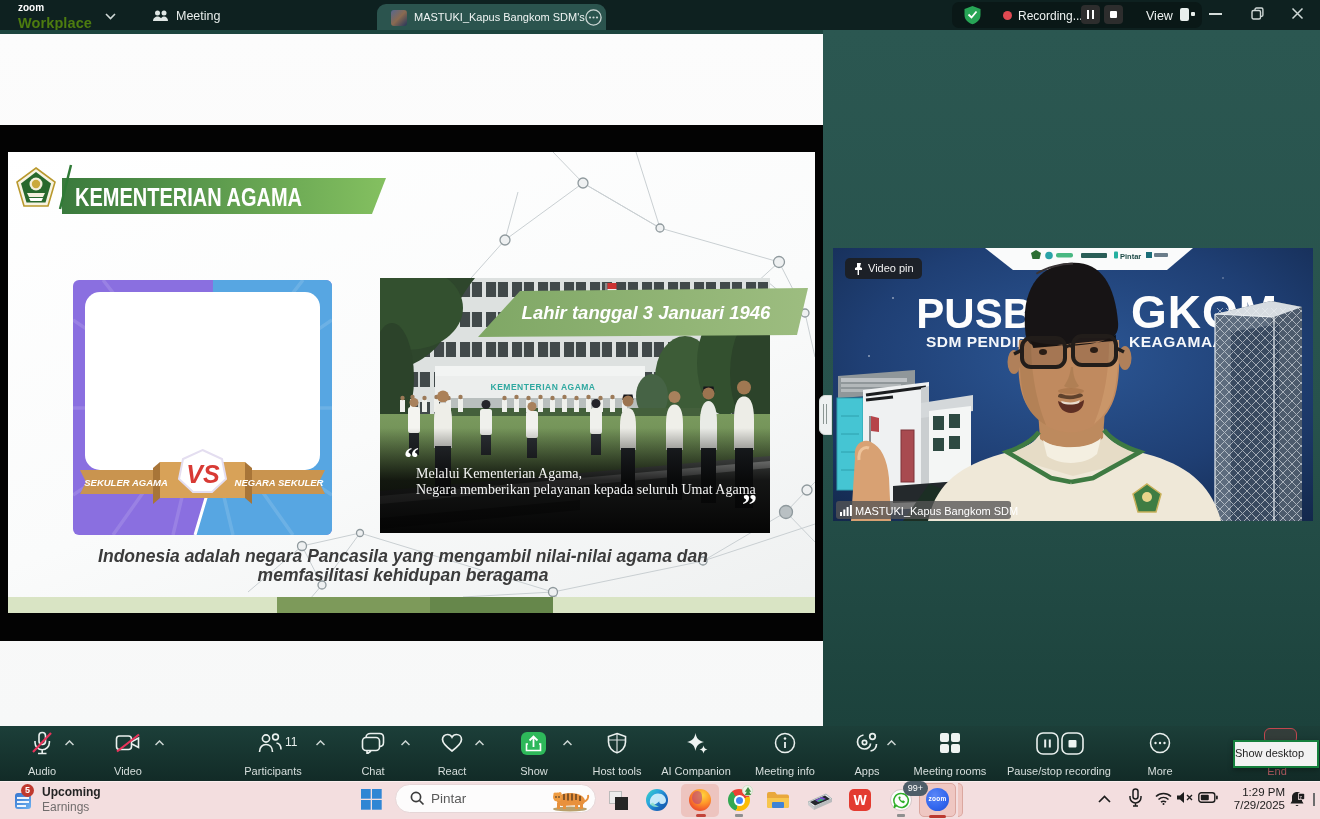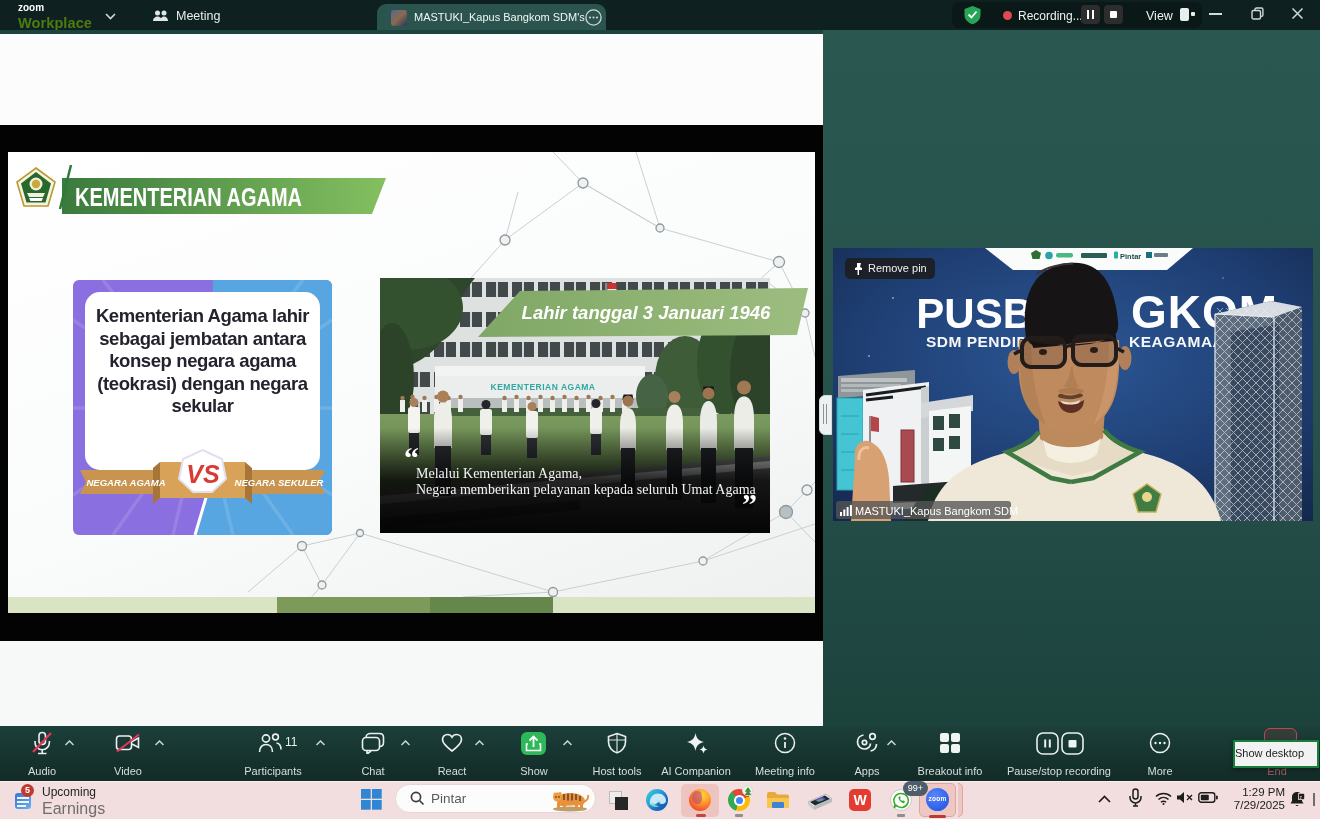--- a/index.html
+++ b/index.html
@@ -132,22 +132,21 @@
       <polygon points="7,190 99,190 99,214 7,214 13,202" fill="#c9944f"></polygon>
       <polygon points="160,190 252,190 246,202 252,214 160,214" fill="#c9944f"></polygon>
       <rect x="87" y="182" width="85" height="36" fill="#d8a258"></rect>
       <polygon points="87,182 87,218 80,224 80,188" fill="#a87538"></polygon>
       <polygon points="172,182 172,218 179,224 179,188" fill="#a87538"></polygon>
 
       <path d="M129.5,170 L149,179 L153,199 L139,212 L120,212 L106,199 L110,179 Z" fill="#fff" stroke="#e4def0" stroke-width="2"></path>
       <text x="130" y="203" text-anchor="middle" font-family="Liberation Sans,sans-serif" font-size="25" font-weight="700" font-style="italic" fill="#d83a34">VS</text>
     </g>
   </svg>
-  <div class="a" style="left:77px;top:153px;width:235px;text-align:center;font-size:18.5px;font-weight:700;color:#23232e;line-height:22.5px;letter-spacing:-0.4px;white-space:nowrap">Kementerian Agama lahir<br>sebagai jembatan antara<br>konsep negara agama<br>(teokrasi) dengan negara<br>sekular</div>
-  <div class="a" style="left:72px;top:325px;width:92px;text-align:center;font-size:9.5px;font-weight:700;font-style:italic;color:#fff;letter-spacing:0px">NEGARA AGAMA</div>
+  <div class="a" style="left:72px;top:325px;width:92px;text-align:center;font-size:9.5px;font-weight:700;font-style:italic;color:#fff;letter-spacing:0px">SEKULER AGAMA</div>
   <div class="a" style="left:225px;top:325px;width:92px;text-align:center;font-size:9.5px;font-weight:700;font-style:italic;color:#fff">NEGARA SEKULER</div>
 
   <svg class="a" style="left:372px;top:126px" width="390" height="255">
     <defs>
       <linearGradient id="lawn" x1="0" y1="0" x2="0" y2="1">
             <stop offset="0" stop-color="#7a9a5e"></stop>
             <stop offset="1" stop-color="#5f7e48"></stop>
           </linearGradient>
       <linearGradient id="qsh" x1="0" y1="0" x2="0" y2="1">
             <stop offset="0" stop-color="rgba(5,5,5,0)"></stop>
@@ -288,20 +287,21 @@
     <defs>
           <linearGradient id="lb" x1="0" y1="0" x2="1" y2="0">
             <stop offset="0" stop-color="#7fa765"></stop>
             <stop offset="1" stop-color="#9dbd80"></stop>
           </linearGradient>
         </defs>
     <polygon points="50,6 338,3 327,50 8,52" fill="url(#lb)"></polygon>
     <text x="176" y="34" text-anchor="middle" font-family="Liberation Sans,sans-serif" font-size="18.5" font-weight="700" font-style="italic" fill="#fff">Lahir tanggal 3 Januari 1946</text>
   </svg>
 
+  <div class="a" style="left:0;top:395px;width:790px;text-align:center;font-size:17.5px;font-weight:700;font-style:italic;color:#3b3b3b;line-height:18.5px">Indonesia adalah negara Pancasila yang mengambil nilai-nilai agama dan<br>memfasilitasi kehidupan beragama</div>
 
   <div class="a" style="left:0;top:445px;width:269px;height:16px;background:#d9e4c4"></div>
   <div class="a" style="left:269px;top:445px;width:153px;height:16px;background:#7d9a5a"></div>
   <div class="a" style="left:422px;top:445px;width:123px;height:16px;background:#66874b"></div>
   <div class="a" style="left:545px;top:445px;width:262px;height:16px;background:#d9e4c4"></div>
 </div>
 
 <div class="a" id="video" style="left:833px;top:248px;width:480px;height:273px;overflow:hidden;background:#1d3a68">
   <svg class="a" style="left:0;top:0" width="480" height="273">
     <defs>
@@ -415,21 +415,21 @@
       <path d="M225,153 C235,158 244,157 251,152 C251,160 245,165 238,165 C231,165 226,160 225,153 Z" fill="#5e2f23"></path>
       <path d="M228,153 C235,155 242,155 247,152 L246,155 C241,157 233,157 229,155 Z" fill="#e8ddcf"></path>
     </g>
 
     <g transform="translate(300,236)">
       <path d="M14,0 L28,10 L23,28 L5,28 L0,10 Z" fill="#3f7d43" stroke="#c8b05a" stroke-width="1.5"></path>
       <circle cx="14" cy="13" r="5" fill="#e8d48a"></circle>
     </g>
   </svg>
 
-  <div class="a" style="left:12px;top:10px;height:21px;background:rgba(28,28,28,0.85);border-radius:5px;color:#f2f2f2;font-size:11px;line-height:21px;padding:0 8px 0 23px">Remove pin</div>
+  <div class="a" style="left:12px;top:10px;height:21px;background:rgba(28,28,28,0.85);border-radius:5px;color:#f2f2f2;font-size:11px;line-height:21px;padding:0 8px 0 23px">Video pin</div>
   <svg class="a" style="left:19px;top:14px" width="13" height="14" fill="#fff">
         <path d="M5,1 h4 l-1,4 2,1 v2 H3 V6 l2,-1 Z"></path>
         <rect x="5.6" y="8" width="1.4" height="5"></rect>
       </svg>
 
   <div class="a" style="left:3px;top:253px;width:175px;height:18px;background:rgba(85,85,85,0.78);border-radius:3px"></div>
   <svg class="a" style="left:7px;top:257px" width="12" height="11">
         <g fill="#fff">
           <rect x="0" y="7" width="2" height="4"></rect>
           <rect x="3.3" y="4.5" width="2" height="6.5"></rect>
@@ -535,21 +535,21 @@
       <path d="M0.5,5 L4.5,1 L8.5,5" stroke="#cdd6d4" stroke-width="1.5" fill="none"></path>
     </svg>
 <div class="tlabel" style="left:867px">Apps</div>
 
 <svg class="a" style="left:939px;top:732px" width="22" height="22" fill="#eef4f2">
   <rect x="1" y="1" width="9" height="9" rx="2"></rect>
       <rect x="12" y="1" width="9" height="9" rx="2"></rect>
   <rect x="1" y="12" width="9" height="9" rx="2"></rect>
       <rect x="12" y="12" width="9" height="9" rx="2"></rect>
 </svg>
-<div class="tlabel" style="left:950px">Breakout info</div>
+<div class="tlabel" style="left:950px">Meeting rooms</div>
 
 <svg class="a" style="left:1036px;top:732px" width="48" height="23" fill="none" stroke="#eaf0ee">
   <rect x="1" y="1" width="21" height="21" rx="6" stroke-width="1.6"></rect>
   <rect x="26" y="1" width="21" height="21" rx="6" stroke-width="1.6"></rect>
   <path d="M9.2,7.5 v8 M13.8,7.5 v8" stroke-width="2"></path>
   <rect x="32.5" y="8" width="8" height="7.5" rx="1" fill="#eef4f2" stroke="none"></rect>
 </svg>
 <div class="tlabel" style="left:1059px">Pause/stop recording</div>
 
 <svg class="a" style="left:1149px;top:732px" width="22" height="22" fill="none" stroke="#eaf0ee" stroke-width="1.5">
@@ -565,22 +565,22 @@
 
 <div class="a" style="left:1233px;top:740px;width:82px;height:24px;background:#f2f2f2;border:2px solid #15803d;box-shadow:0 2px 5px rgba(0,0,0,0.35);color:#1f1f1f;font-size:11px;line-height:23px;z-index:5">Show desktop</div>
 
 <div class="a" style="left:0;top:781px;width:1320px;height:38px;background:#f3dedf;border-top:1px solid #fbeeee"></div>
 
 <div class="a" style="left:15px;top:793px;width:16px;height:16px;border-radius:3px;background:linear-gradient(135deg,#3776cf,#6db1f0)"></div>
 <div class="a" style="left:17px;top:797px;width:12px;height:2px;background:#fff;opacity:0.9"></div>
 <div class="a" style="left:17px;top:801px;width:12px;height:2px;background:#fff;opacity:0.9"></div>
 <div class="a" style="left:17px;top:805px;width:9px;height:2px;background:#fff;opacity:0.9"></div>
 <div class="a" style="left:21px;top:784px;width:13px;height:13px;border-radius:50%;background:#c0392e;color:#fff;font-size:9px;font-weight:700;text-align:center;line-height:13px">5</div>
-<div class="a" style="left:42px;top:785px;color:#242424;font-size:12px;font-weight:400">Upcoming</div>
-<div class="a" style="left:42px;top:800px;color:#716d6d;font-size:16px">Earnings</div>
+<div class="a" style="left:42px;top:785px;color:#242424;font-size:12px;font-weight:700">Upcoming</div>
+<div class="a" style="left:42px;top:800px;color:#716d6d;font-size:12px">Earnings</div>
 
 <svg class="a" style="left:361px;top:789px" width="21" height="21" fill="#2f86d4">
       <rect x="0" y="0" width="9.7" height="9.7"></rect>
       <rect x="11" y="0" width="9.7" height="9.7"></rect>
       <rect x="0" y="11" width="9.7" height="9.7"></rect>
       <rect x="11" y="11" width="9.7" height="9.7"></rect>
     </svg>
 
 <div class="a" style="left:395px;top:784px;width:201px;height:29px;background:#fdfcfc;border:1px solid #e6d6d7;border-radius:15px;box-sizing:border-box"></div>
 <svg class="a" style="left:410px;top:791px" width="15" height="15" fill="none" stroke="#3c3c3c" stroke-width="1.7">

